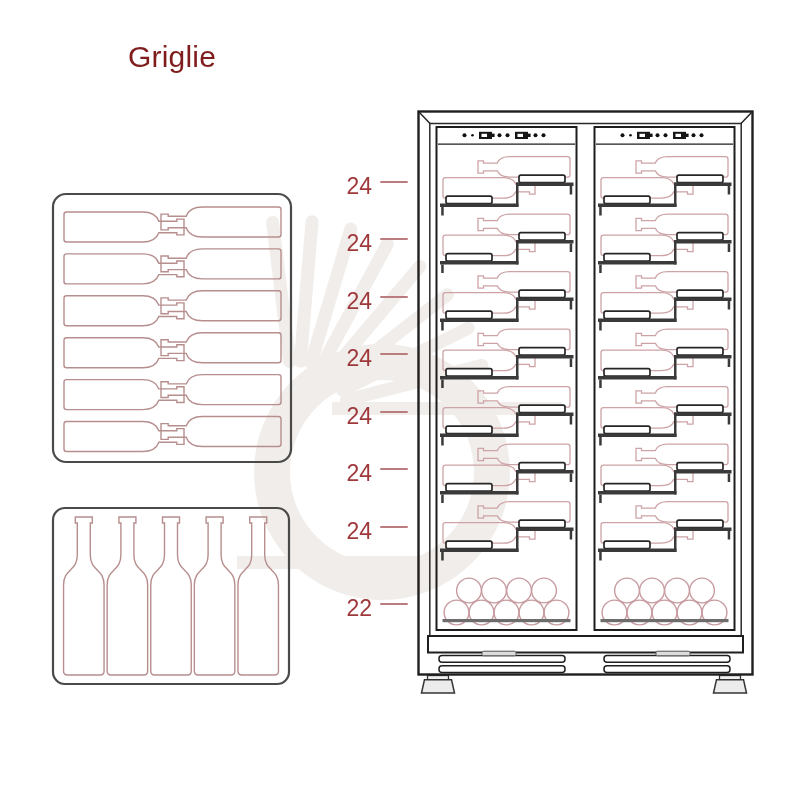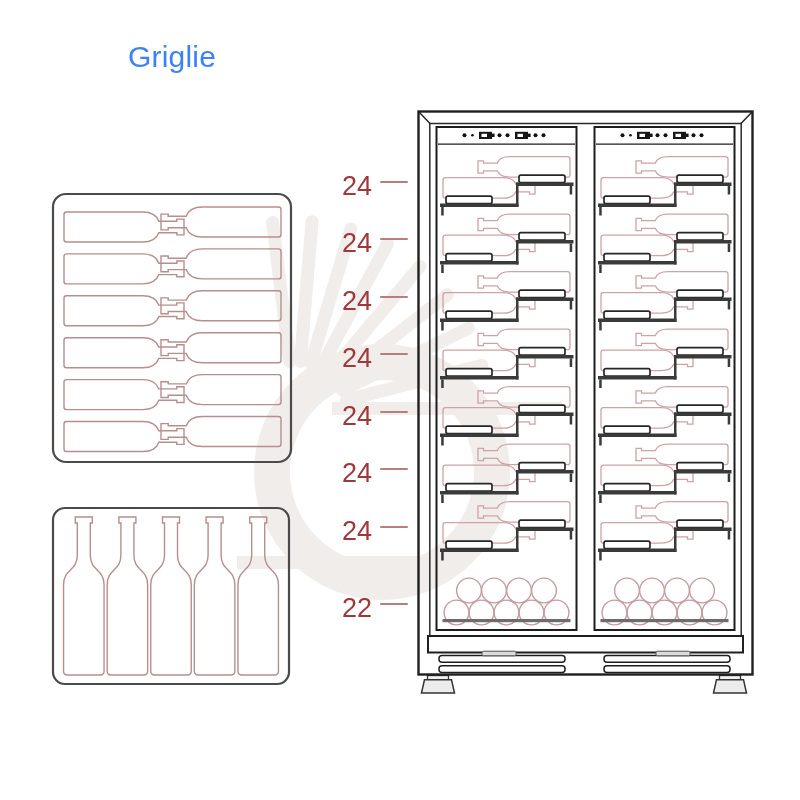--- a/index.html
+++ b/index.html
@@ -1,23 +1,23 @@
 <!DOCTYPE html>
 <html><head>
 <meta charset="utf-8">
 <style>
   html,body{margin:0;padding:0;background:#fff;}
   #stage{position:relative;width:800px;height:800px;background:#ffffff;
          font-family:"Liberation Sans",sans-serif;overflow:hidden;}
   #scene{position:absolute;left:0;top:0;}
   .title{position:absolute;top:40px;text-align:center;font-size:30px;
-         color:#3b82f6;letter-spacing:.2px;}
+         color:#7f1d1d;letter-spacing:.2px;}
   .cap{position:absolute;left:316px;width:92px;height:30px;
        display:flex;align-items:center;justify-content:flex-end;}
-  .cap .num{font-size:27px;color:#9f383b;line-height:1;margin-top:8px;}
+  .cap .num{font-size:23px;color:#9f383b;line-height:1;margin-top:8px;}
   .cap .dash{display:inline-block;width:28px;height:2px;background:#bb7c80;
              margin-left:8px;border-radius:1px;}
 </style>
 </head>
 <body>
 
 <div id="stage">
 
   <svg id="scene" width="800" height="800" viewBox="0 0 800 800">
     <g id="wm" opacity="0.85">

